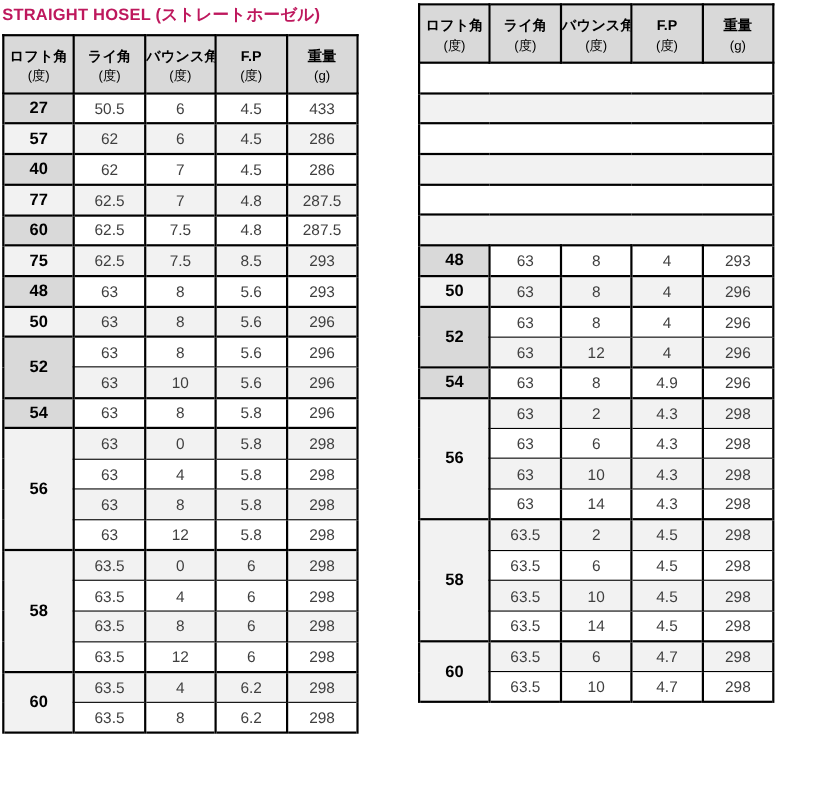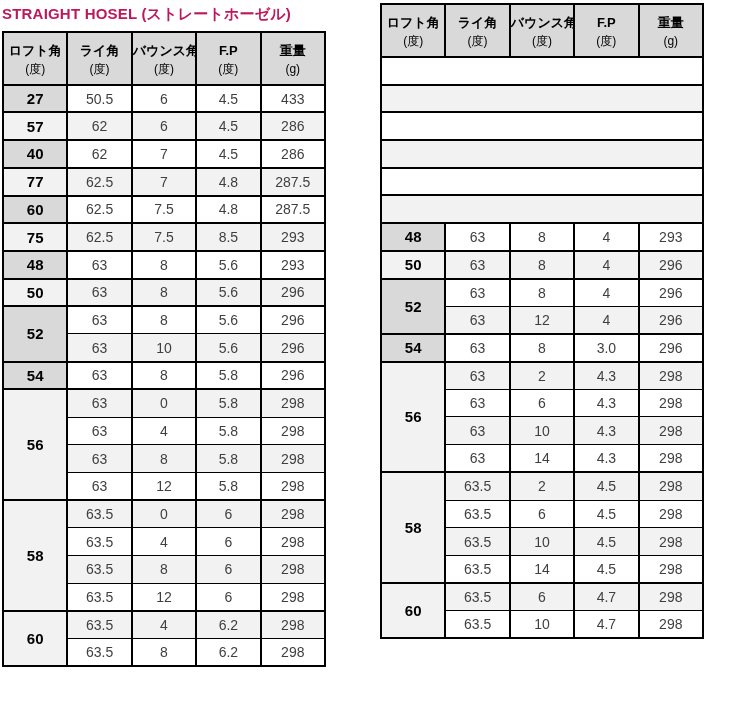--- a/index.html
+++ b/index.html
@@ -320,21 +320,21 @@
           <tr class="inner even">
             <td>63</td>
             <td>12</td>
             <td>4</td>
             <td>296</td>
           </tr>
           <tr class="group-start">
             <td class="loft" rowspan="1">54</td>
             <td>63</td>
             <td>8</td>
-            <td>3.0</td>
+            <td>4.9</td>
             <td>296</td>
           </tr>
           <tr class="group-start even">
             <td class="loft" rowspan="4">56</td>
             <td>63</td>
             <td>2</td>
             <td>4.3</td>
             <td>298</td>
           </tr>
           <tr class="inner">

